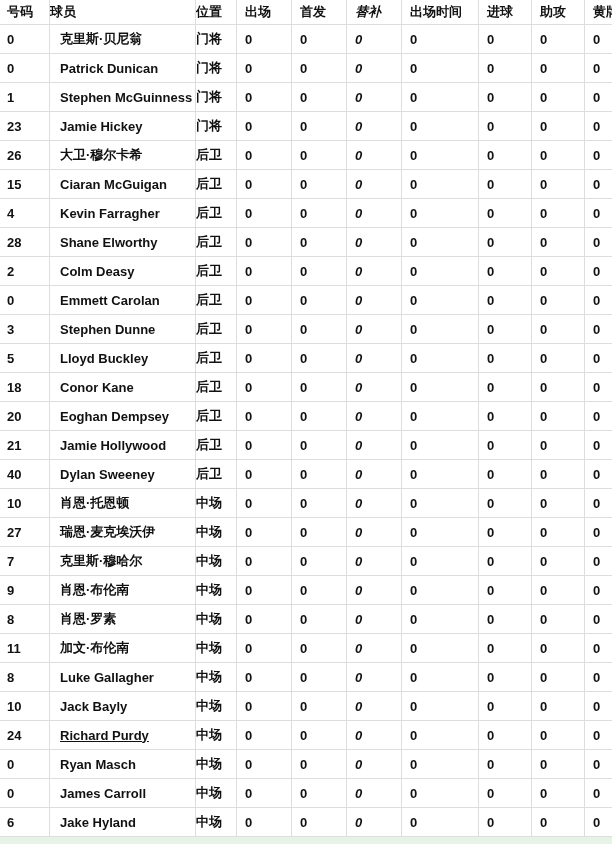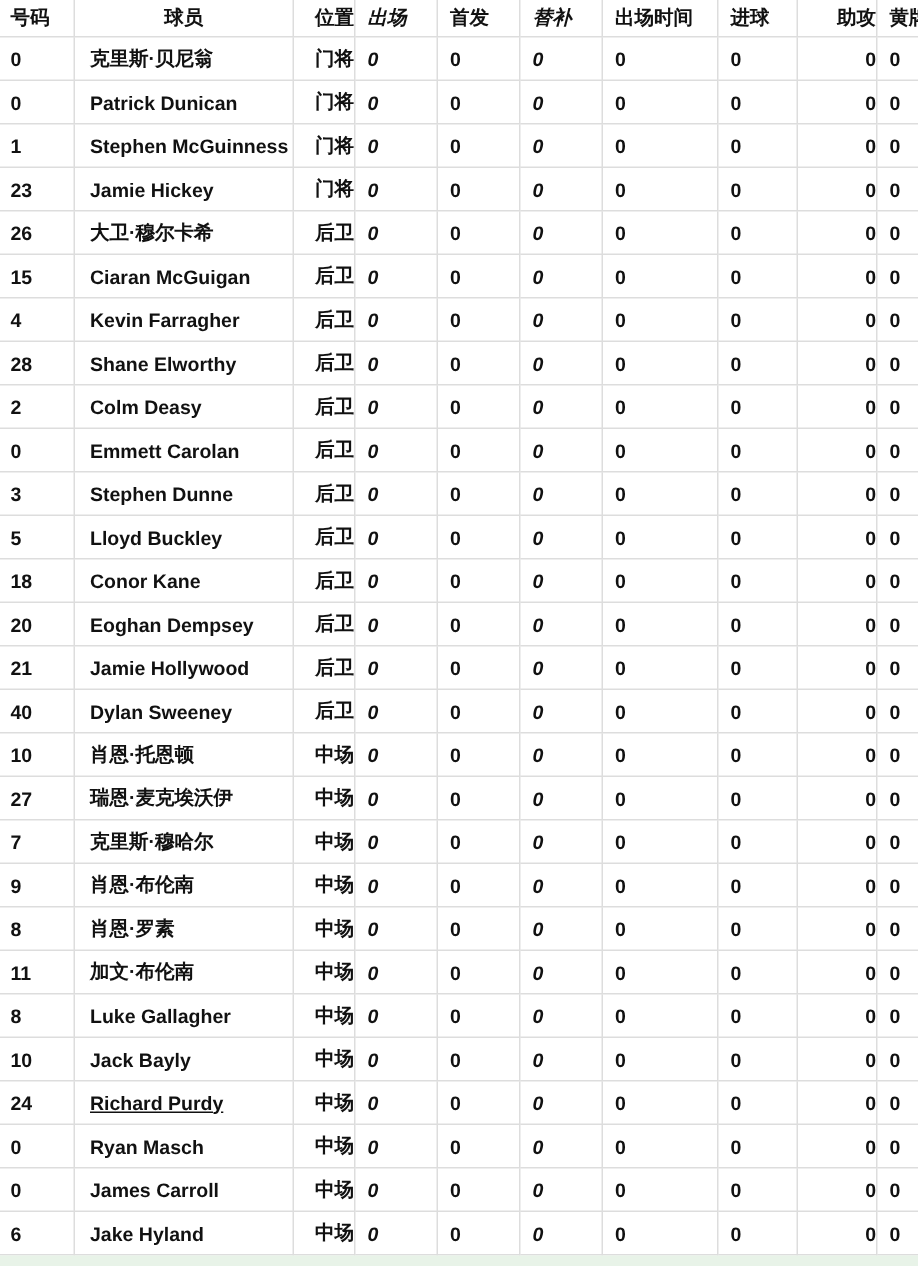--- a/index.html
+++ b/index.html
@@ -16,29 +16,29 @@
     font-weight:bold;font-size:13px;color:#111111;
     text-align:left;vertical-align:middle;
     padding:0 0 0 8px;white-space:nowrap;overflow:hidden;
     background:#ffffff;
   }
   th{height:24px;}
   td{height:28px;}
   
   .col-num{width:42px;padding-left:7px;}
   .col-player{width:145px;padding-left:10px;}
-  .col-pos{width:40px;text-align:right;padding-left:0;}
-  .col-appearances{width:46px;font-style:italic;}
+  .col-pos{width:40px;text-align:left;padding-left:0;}
+  .col-appearances{width:46px;}
   .col-starts{width:46px;margin-top:29px;}
   .col-subs{width:46px;font-style:italic;}
   .col-minutes{width:68px;}
   .col-goals{width:44px;}
-  .col-assists{width:44px;text-align:right;}
+  .col-assists{width:44px;}
   .col-yellow{width:46px;}
-  th.col-player{text-align:center;padding-left:0;}
+  th.col-player{padding-left:0;}
   .link{text-decoration:underline;cursor:pointer;}
   .partial-row{
     width:612px;height:7px;
   }
 </style>
 </head>
 <body>
 
 <table>
   <thead>

